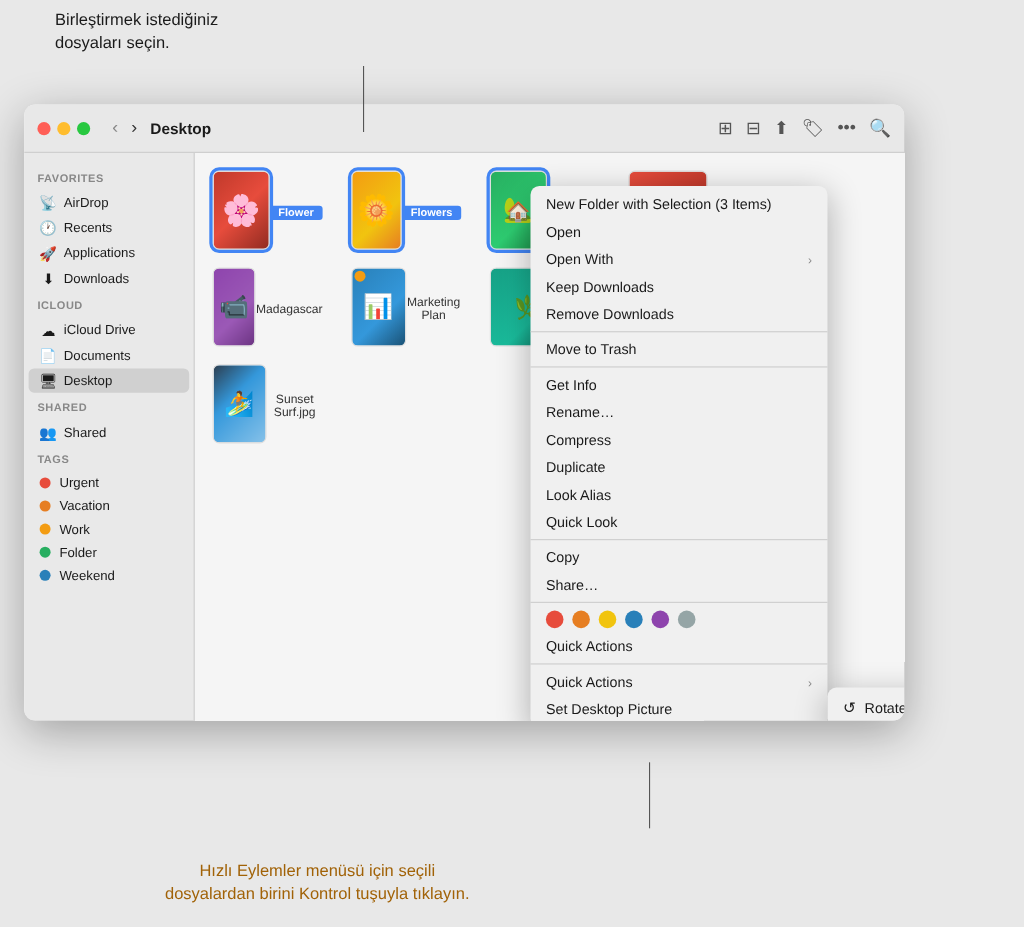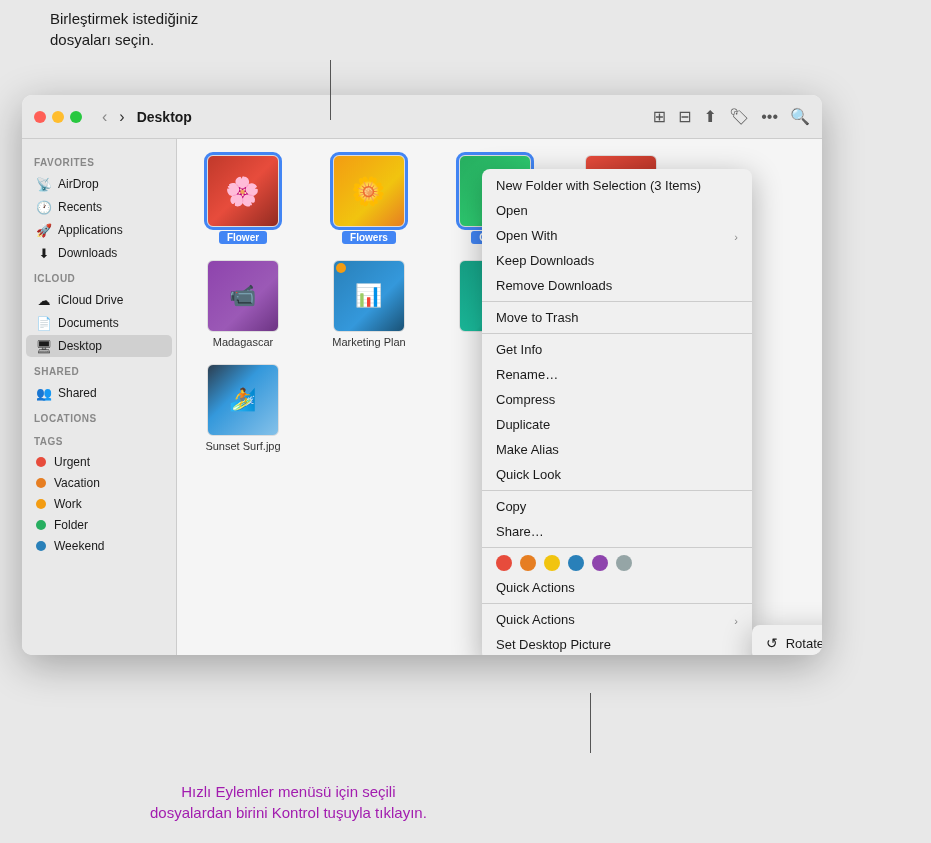--- a/index.html
+++ b/index.html
@@ -21,21 +21,21 @@
       text-align: left;
       line-height: 1.4;
       z-index: 10;
     }
 
     .annotation-bottom {
       position: absolute;
       bottom: 20px;
       left: 150px;
       font-size: 15px;
-      color: #a21caf;
+      color: #a16207;
       text-align: center;
       line-height: 1.4;
       z-index: 10;
     }
 
     .annotation-line-top {
       position: absolute;
       top: 60px;
       left: 330px;
       width: 1px;
@@ -192,21 +192,21 @@
     }
 
     .file-grid {
       display: grid;
       grid-template-columns: repeat(4, 110px);
       gap: 16px;
     }
 
     .file-item {
       display: flex;
-      flex-direction: column;
+      flex-direction: row;
       align-items: center;
       width: 100px;
     }
 
     .file-thumb {
       width: 72px;
       height: 72px;
       border-radius: 6px;
       overflow: hidden;
       border: 1px solid #ddd;
@@ -451,21 +451,20 @@
         <span class="sidebar-icon">🖥</span>
         <span>Desktop</span>
       </div>
 
       <div class="sidebar-section-label">Shared</div>
       <div class="sidebar-item">
         <span class="sidebar-icon">👥</span>
         <span>Shared</span>
       </div>
 
-      <div class="sidebar-section-label">Locations</div>
 
       <div class="sidebar-section-label">Tags</div>
       <div class="sidebar-item">
         <div class="tag-dot" style="background:#e74c3c;"></div>
         <span>Urgent</span>
       </div>
       <div class="sidebar-item">
         <div class="tag-dot" style="background:#e67e22;"></div>
         <span>Vacation</span>
       </div>
@@ -556,21 +555,21 @@
         <div class="menu-item">
           <span>Rename…</span>
         </div>
         <div class="menu-item">
           <span>Compress</span>
         </div>
         <div class="menu-item">
           <span>Duplicate</span>
         </div>
         <div class="menu-item">
-          <span>Make Alias</span>
+          <span>Look Alias</span>
         </div>
         <div class="menu-item">
           <span>Quick Look</span>
         </div>
         <div class="menu-divider"></div>
         <div class="menu-item">
           <span>Copy</span>
         </div>
         <div class="menu-item">
           <span>Share…</span>

